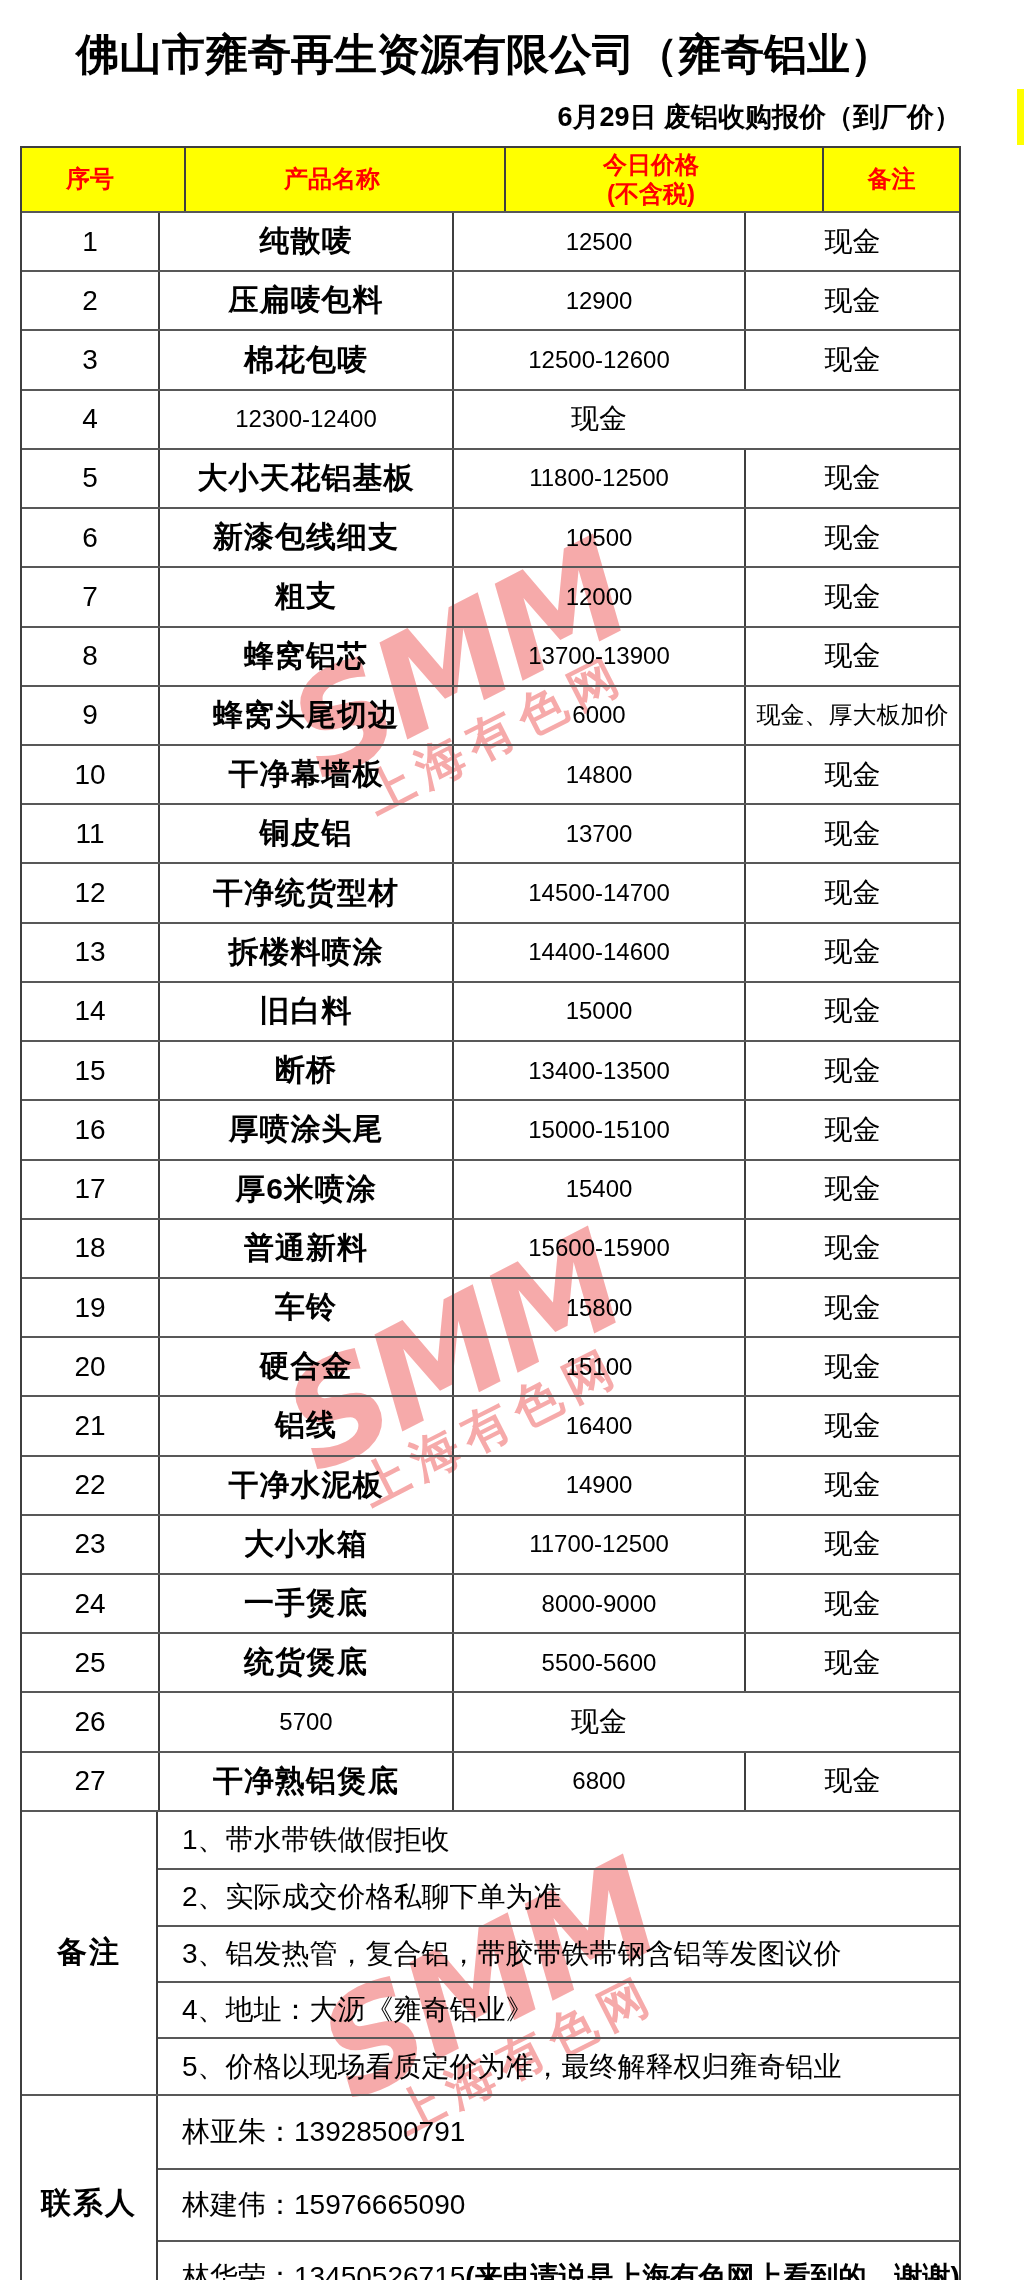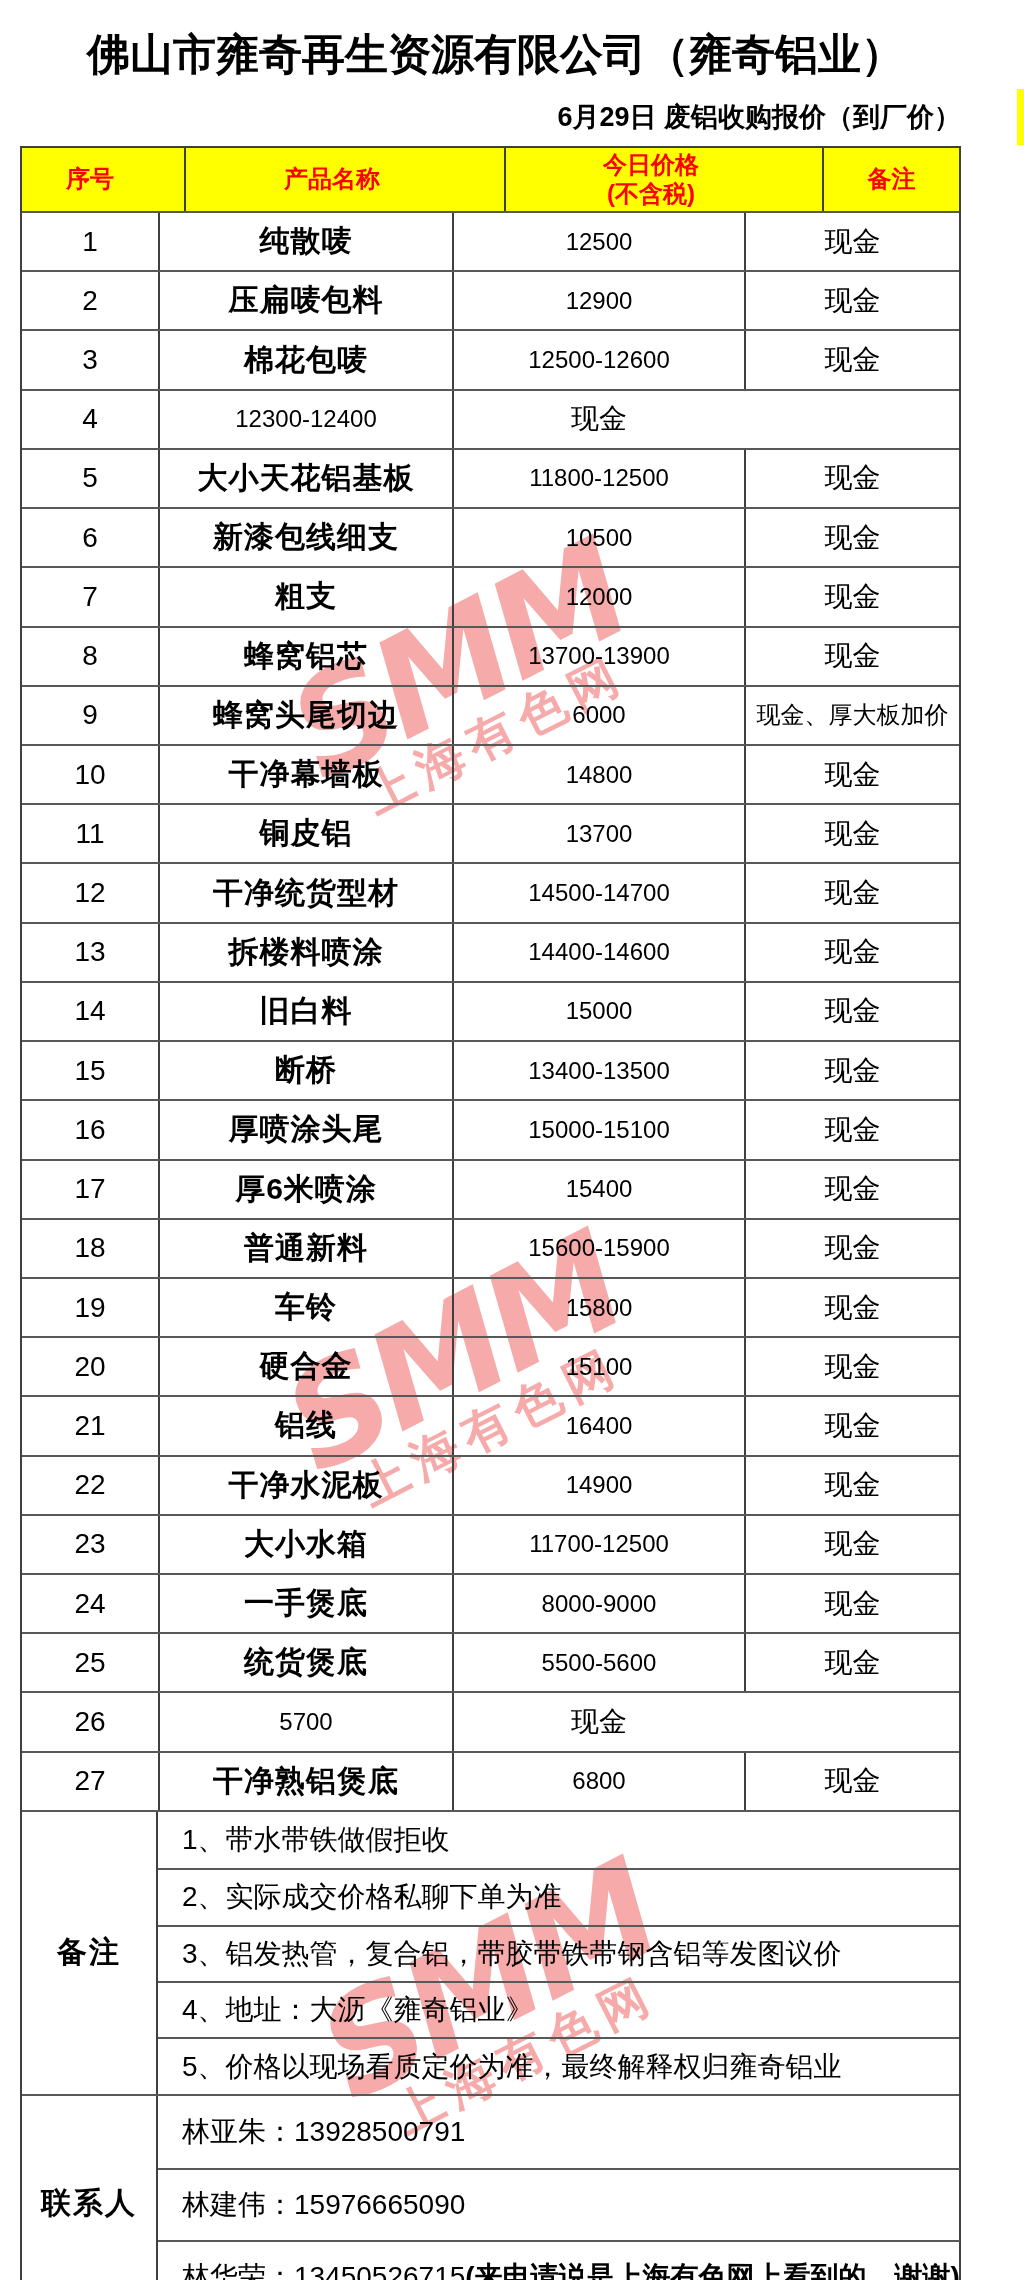--- a/index.html
+++ b/index.html
@@ -2,21 +2,21 @@
 <html><head>
 <meta charset="utf-8">
 <style>
   * { margin:0; padding:0; box-sizing:border-box; }
   html,body { background:#ffffff; }
   .page {
     position:relative; width:1024px; height:2280px; background:#ffffff;
     overflow:hidden; font-family:"Liberation Sans","DejaVu Sans",sans-serif; color:#000;
   }
   .page-title {
-    position:absolute; top:26px; left:15px; width:961px; text-align:center;
+    position:absolute; top:26px; left:4px; width:961px; text-align:center;
     font-size:43px; font-weight:900; letter-spacing:0; white-space:nowrap;
   }
   .page-subtitle {
     position:absolute; top:99px; left:0; width:961px; text-align:right;
     font-size:27px; font-weight:700; white-space:nowrap;
   }
   .yellow-sliver {
     position:absolute; left:1017px; top:89px; width:7px; height:56px; background:#ffff00;
   }
   

